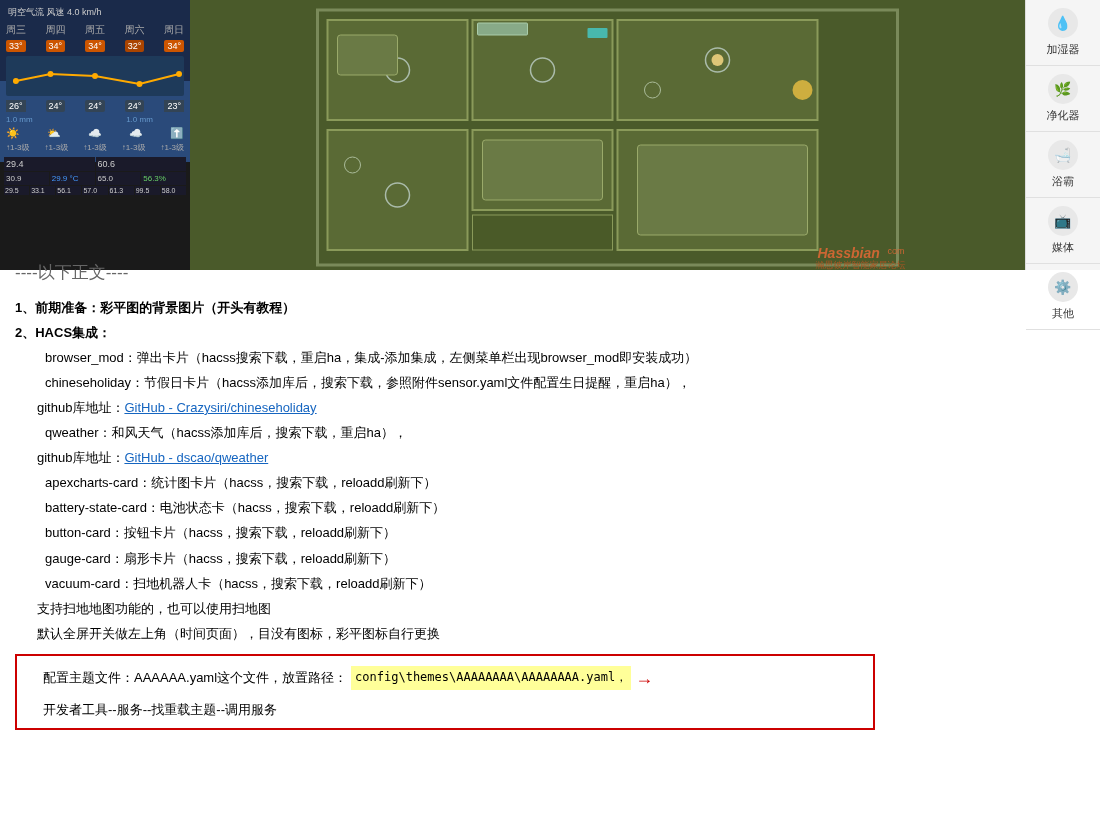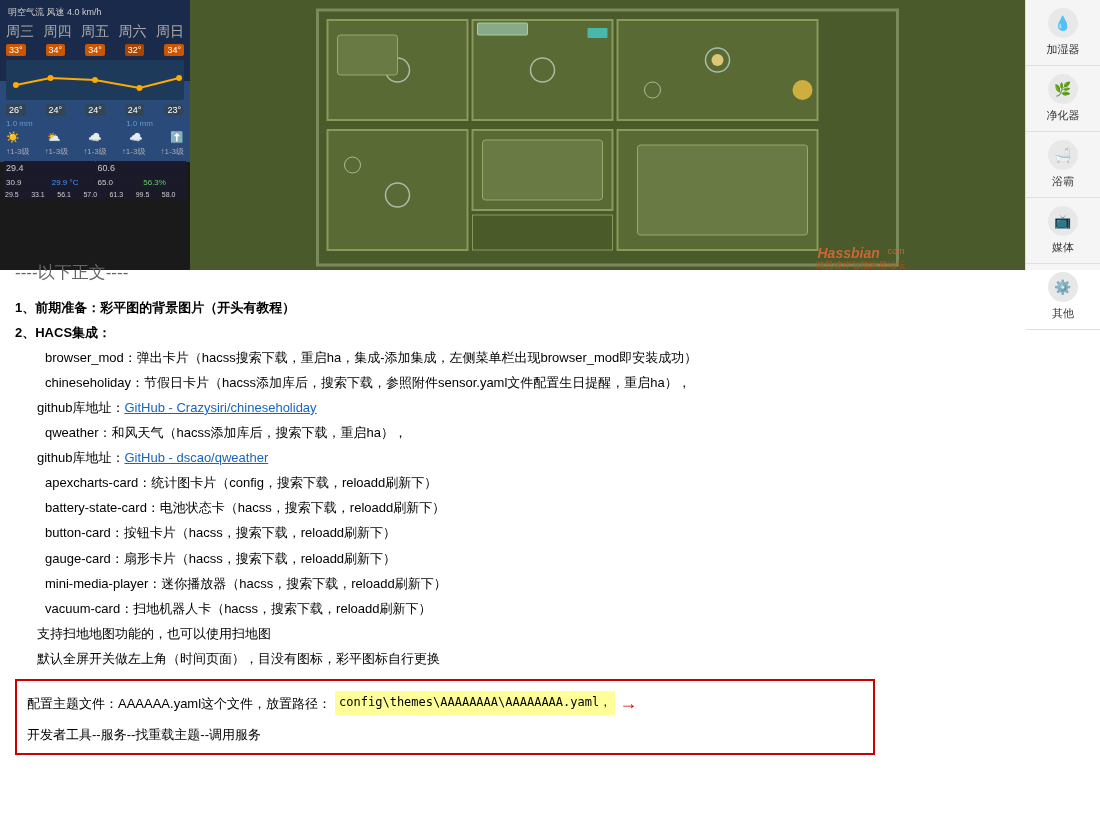--- a/index.html
+++ b/index.html
@@ -111,21 +111,21 @@
 
     .link-text {
       color: #1565c0;
       text-decoration: underline;
       cursor: pointer;
     }
 
     .highlight-box {
       border: 2px solid #cc0000;
       background: #fff;
-      padding: 6px 10px;
+      padding: 6px 26px;
       margin: 6px 0;
       display: inline-block;
       max-width: 860px;
     }
 
     .highlight-box-inner {
       display: flex;
       align-items: center;
       gap: 4px;
       flex-wrap: wrap;
@@ -145,21 +145,21 @@
     }
   </style>
 </head>
 <body>
 
 <div class="top-image-area">
 
   <div class="weather-panel">
     <div class="weather-top">明空气流 风速 4.0 km/h</div>
 
-    <div style="display:flex;justify-content:space-between;padding:2px 2px;font-size:14px;color:#aaa;">
+    <div style="display:flex;justify-content:space-between;padding:2px 2px;font-size:10px;color:#aaa;">
       <span>周三</span>
         <span>周四</span>
         <span>周五</span>
         <span>周六</span>
         <span>周日</span>
     </div>
 
     <div style="display:flex;justify-content:space-between;padding:1px 2px;">
       <span style="background:#cc5500;color:#fff;font-size:9px;padding:1px 3px;border-radius:2px;">33°</span>
       <span style="background:#cc5500;color:#fff;font-size:9px;padding:1px 3px;border-radius:2px;">34°</span>
@@ -177,21 +177,21 @@
         <circle cx="135" cy="28" r="3" fill="#ffaa00"></circle>
         <circle cx="175" cy="18" r="3" fill="#ffaa00"></circle>
       </svg>
     </div>
 
     <div style="display:flex;justify-content:space-between;padding:1px 2px;">
       <span style="background:#334455;color:#fff;font-size:9px;padding:1px 3px;border-radius:0;">26°</span>
       <span style="background:#334455;color:#fff;font-size:9px;padding:1px 3px;border-radius:2px;">24°</span>
       <span style="background:#334455;color:#fff;font-size:9px;padding:1px 3px;border-radius:2px;">24°</span>
       <span style="background:#334455;color:#fff;font-size:9px;padding:1px 3px;border-radius:2px;">24°</span>
-      <span style="background:#334455;color:#fff;font-size:9px;padding:1px 3px;border-radius:6px;">23°</span>
+      <span style="background:#334455;color:#fff;font-size:9px;padding:1px 3px;border-radius:0;">23°</span>
     </div>
 
     <div style="display:flex;justify-content:space-between;padding:2px 2px;font-size:8px;color:#6699cc;">
       <span>1.0 mm</span>
         <span></span>
         <span></span>
         <span>1.0 mm</span>
         <span></span>
     </div>
 
@@ -331,38 +331,35 @@
   </div>
 
   <div class="content-line indent-1">
     qweather：和风天气（hacss添加库后，搜索下载，重启ha），
   </div>
   <div class="content-line indent-2">
     github库地址：<span class="link-text">GitHub - dscao/qweather</span>
   </div>
 
   <div class="content-line indent-1">
-    apexcharts-card：统计图卡片（config，搜索下载，reloadd刷新下）
+    apexcharts-card：统计图卡片（hacss，搜索下载，reloadd刷新下）
   </div>
 
   <div class="content-line indent-1">
     battery-state-card：电池状态卡（hacss，搜索下载，reloadd刷新下）
   </div>
 
   <div class="content-line indent-1">
     button-card：按钮卡片（hacss，搜索下载，reloadd刷新下）
   </div>
 
   <div class="content-line indent-1">
     gauge-card：扇形卡片（hacss，搜索下载，reloadd刷新下）
   </div>
 
-  <div class="content-line indent-1">
-    mini-media-player：迷你播放器（hacss，搜索下载，reloadd刷新下）
-  </div>
 
   <div class="content-line indent-1">
     vacuum-card：扫地机器人卡（hacss，搜索下载，reloadd刷新下）
   </div>
 
   <div class="content-line indent-2">
     支持扫地地图功能的，也可以使用扫地图
   </div>
 
 

